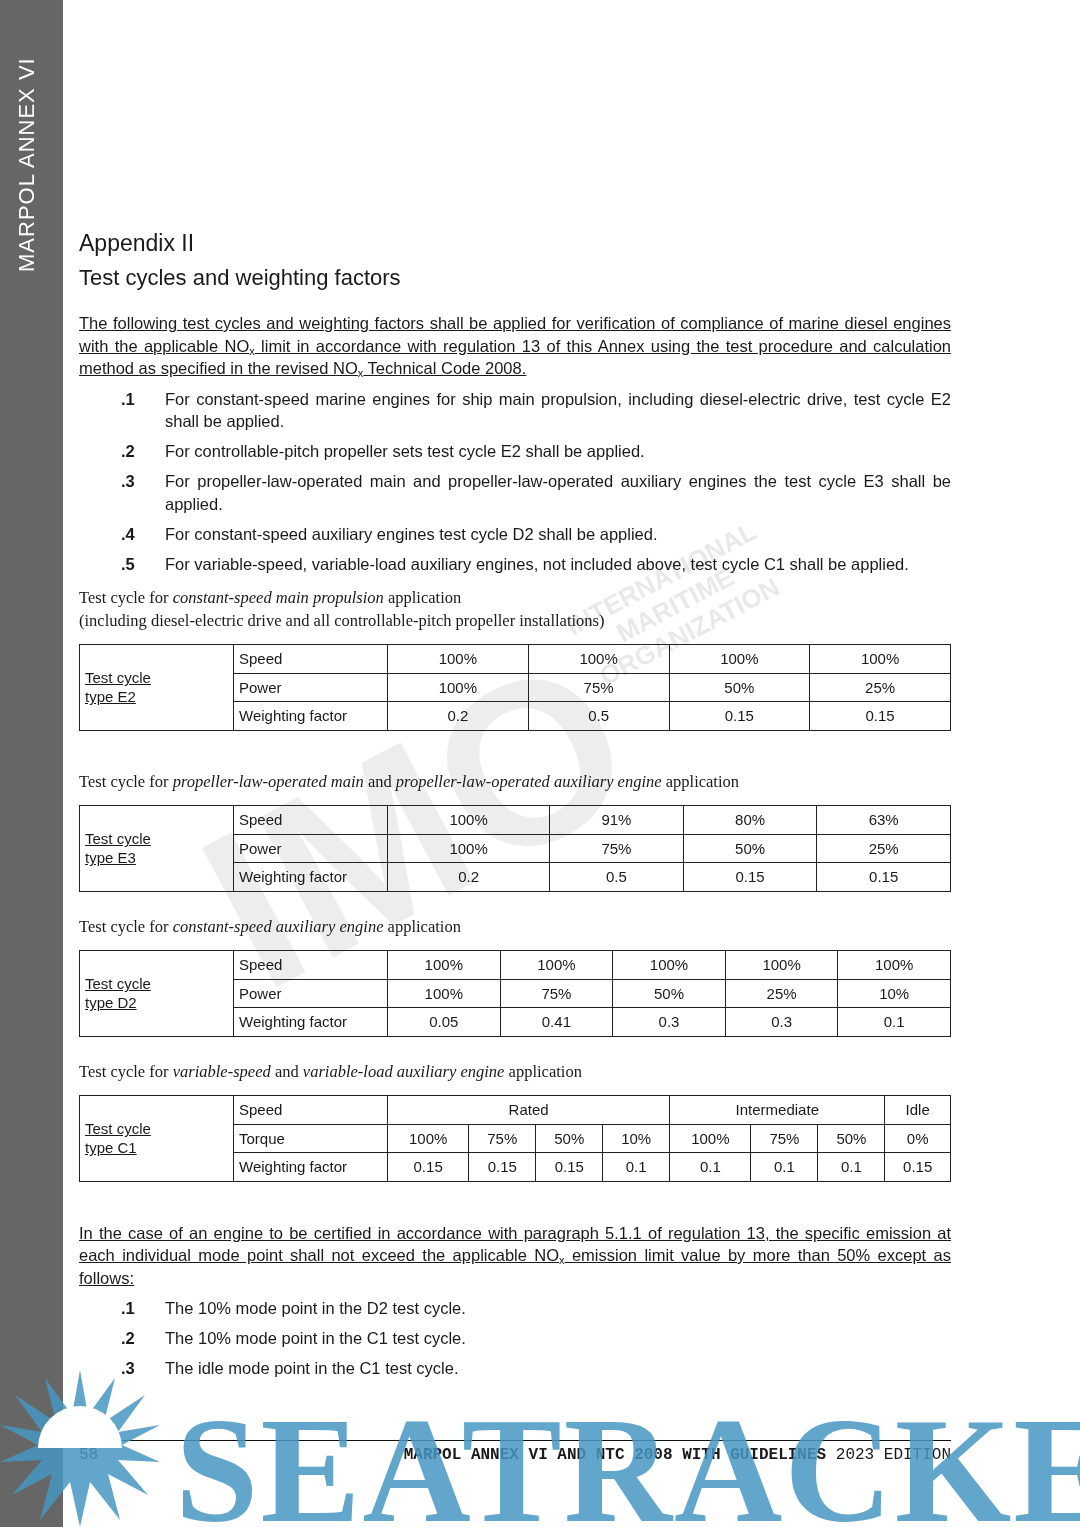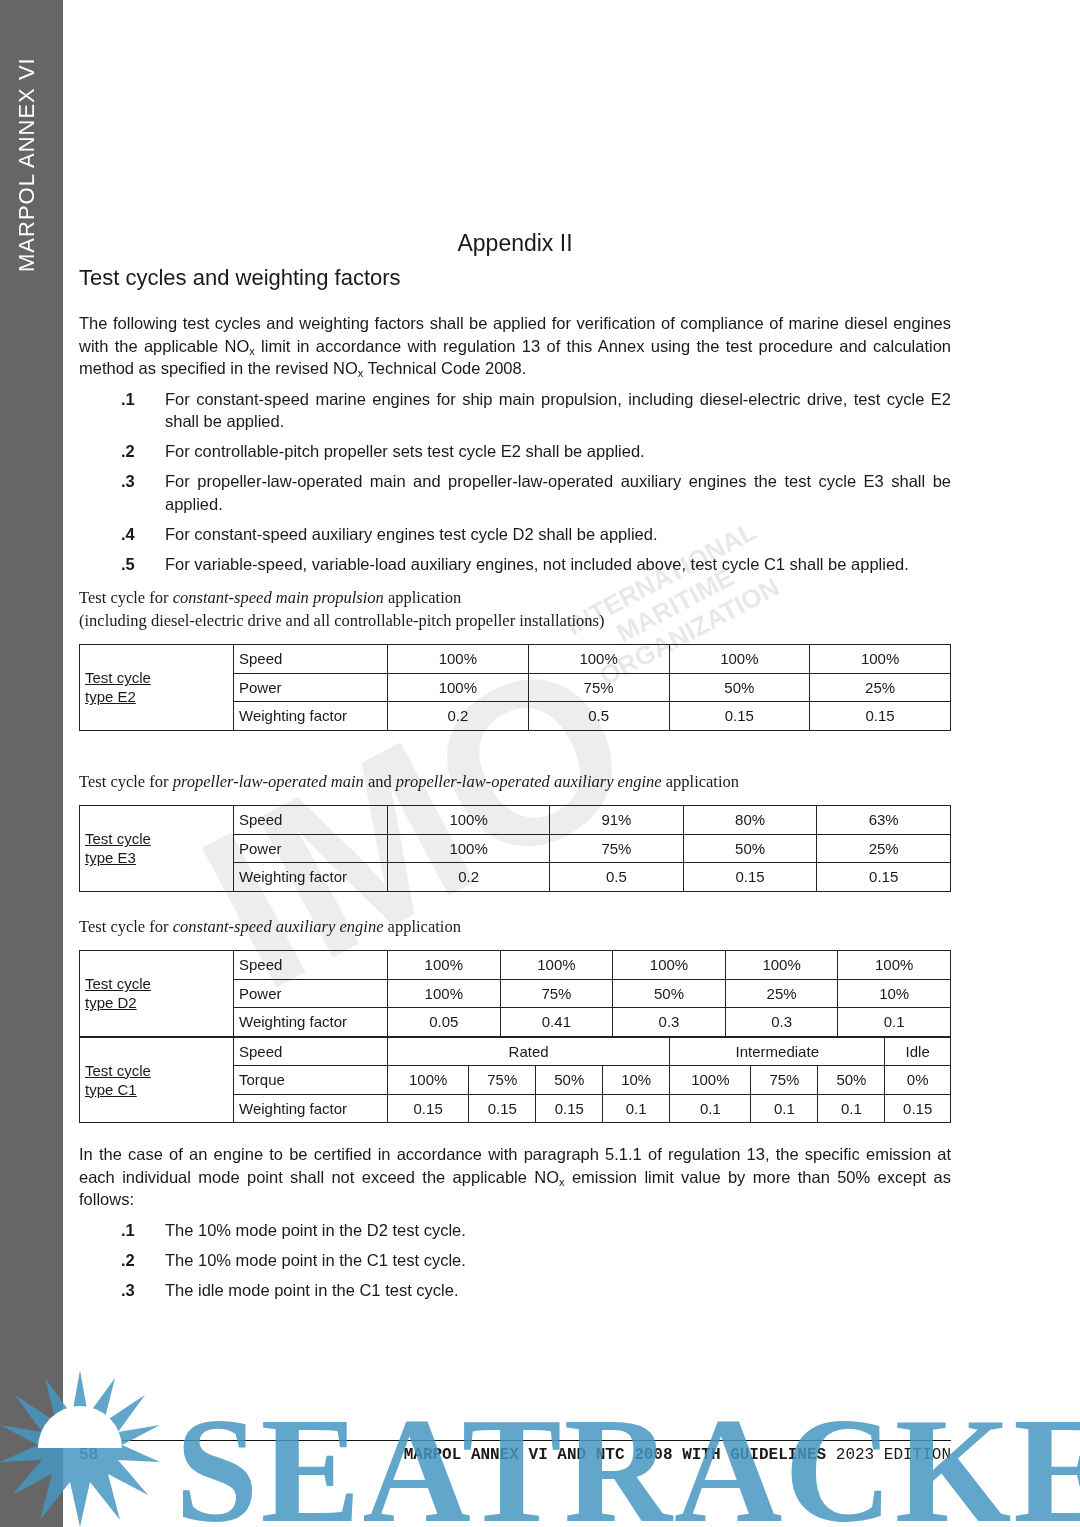--- a/index.html
+++ b/index.html
@@ -9,24 +9,24 @@
   .sidebar { position: absolute; left: 0; top: 0; width: 63px; height: 1527px; background: #666666; }
   .sidebar-label {
     position: absolute; left: 14px; top: 272px;
     transform-origin: 0 0; transform: rotate(-90deg);
     color: #ffffff; font-size: 22px; letter-spacing: 1px; white-space: nowrap;
     font-family: "Liberation Sans", sans-serif;
   }
 
   .content { position: absolute; left: 79px; top: 228px; width: 872px; }
 
-  .appendix-title { font-size: 23px; font-weight: normal; line-height: 30px; margin-bottom: 4px; text-align: center; }
+  .appendix-title { font-size: 23px; font-weight: normal; line-height: 30px; margin-bottom: 4px; }
   .main-title { font-size: 22px; font-weight: normal; line-height: 32px; }
 
-  .para { font-size: 16.5px; line-height: 22.5px; text-align: justify; margin-top: 18px; }
+  .para { font-size: 16.5px; line-height: 22.5px; text-align: justify; margin-top: 18px; text-decoration: underline; }
   sub { font-size: 11px; vertical-align: -3px; line-height: 0; }
 
   .list { margin-top: 8px; }
   .list-item { display: flex; font-size: 16.5px; line-height: 22.5px; margin-bottom: 7.5px; }
   .list-num { width: 86px; padding-left: 42px; font-weight: bold; flex-shrink: 0; }
   .list-text { flex: 1; text-align: justify; }
 
   .table-caption { font-size: 16.5px; line-height: 22.5px; margin-top: 12px; margin-bottom: 12px; font-family: Liberation Serif, serif; }
   .table-caption i { font-style: italic; }
 
@@ -186,20 +186,23 @@
       <td class="param">Weighting factor</td>
       <td>0.05</td>
       <td>0.41</td>
       <td>0.3</td>
       <td>0.3</td>
       <td>0.1</td>
     </tr>
   </tbody>
     </table>
 
+  <div class="table-caption" style="margin-top:24px">
+    <span>Test cycle for </span><i>variable-speed</i><span> and </span><i>variable-load auxiliary engine</i><span> application</span>
+  </div>
   <table>
     <tbody>
         <tr>
       <td class="label-cell" rowspan="3">
             <div>Test cycle</div>
             <div>type C1</div>
           </td>
       <td class="param">Speed</td>
       <td colspan="4">Rated</td>
       <td colspan="3">Intermediate</td>
@@ -223,21 +226,21 @@
       <td>0.15</td>
       <td>0.1</td>
       <td>0.1</td>
       <td>0.1</td>
       <td>0.1</td>
       <td>0.15</td>
     </tr>
   </tbody>
     </table>
 
-  <p class="para" style="margin-top:20px"><span>In the case of an engine to be certified in accordance with paragraph 5.1.1 of regulation 13, the specific emission at each individual mode point shall not exceed the applicable NO</span><sub>x</sub><span> emission limit value by more than 50% except as follows:</span></p>
+  <p class="para" style="margin-top:40px"><span>In the case of an engine to be certified in accordance with paragraph 5.1.1 of regulation 13, the specific emission at each individual mode point shall not exceed the applicable NO</span><sub>x</sub><span> emission limit value by more than 50% except as follows:</span></p>
 
   <div class="list">
     <div class="list-item">
         <span class="list-num">.1</span>
         <span class="list-text">The 10% mode point in the D2 test cycle.</span>
       </div>
     <div class="list-item">
         <span class="list-num">.2</span>
         <span class="list-text">The 10% mode point in the C1 test cycle.</span>
       </div>

